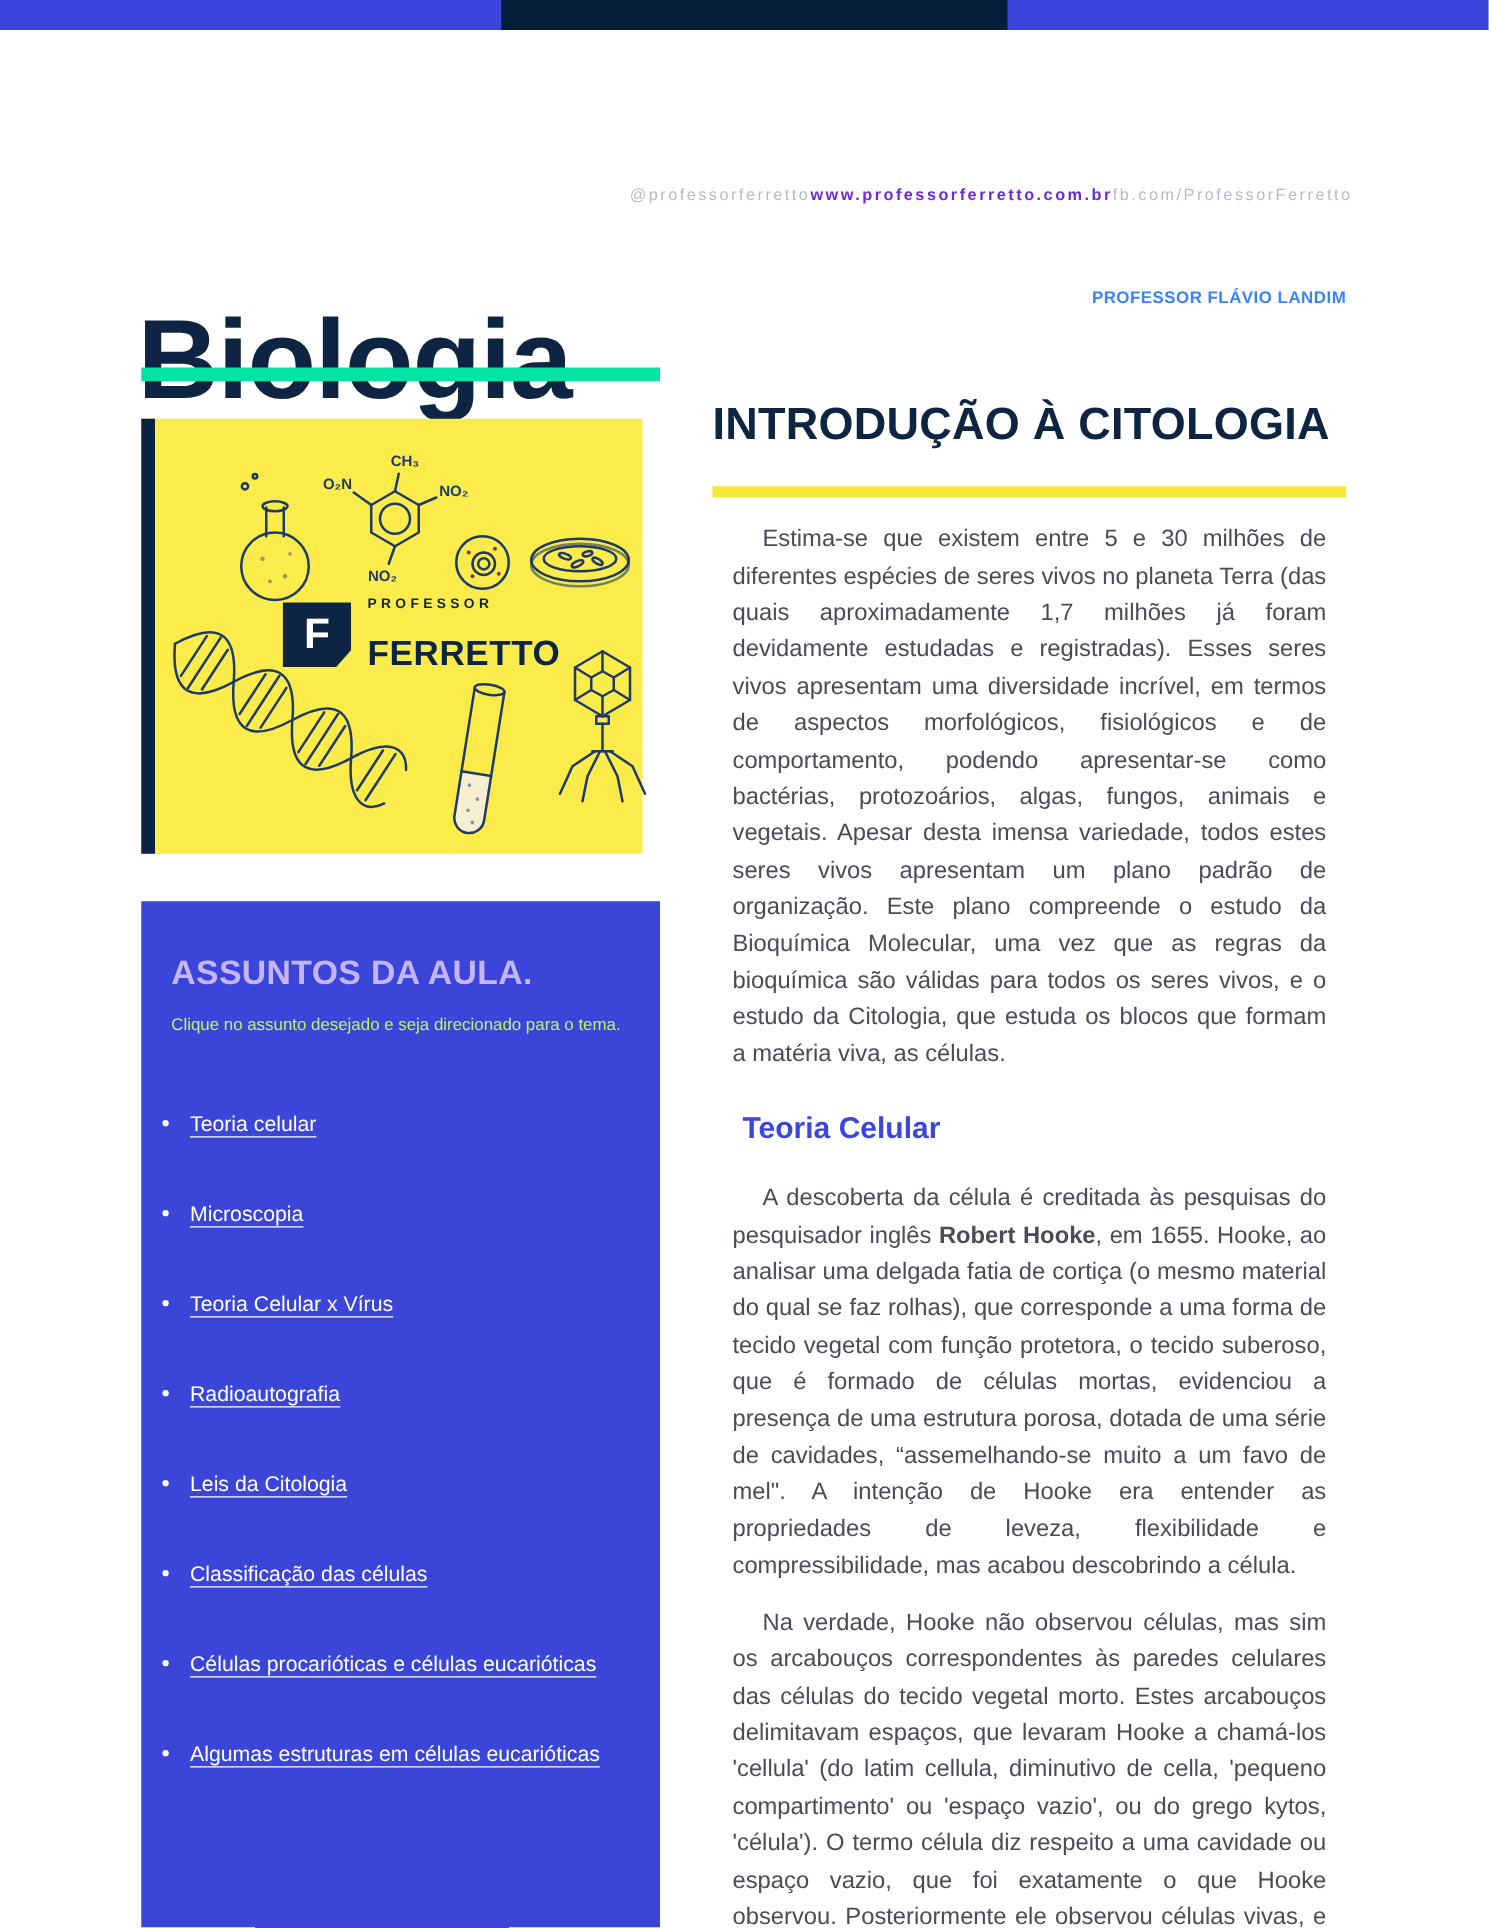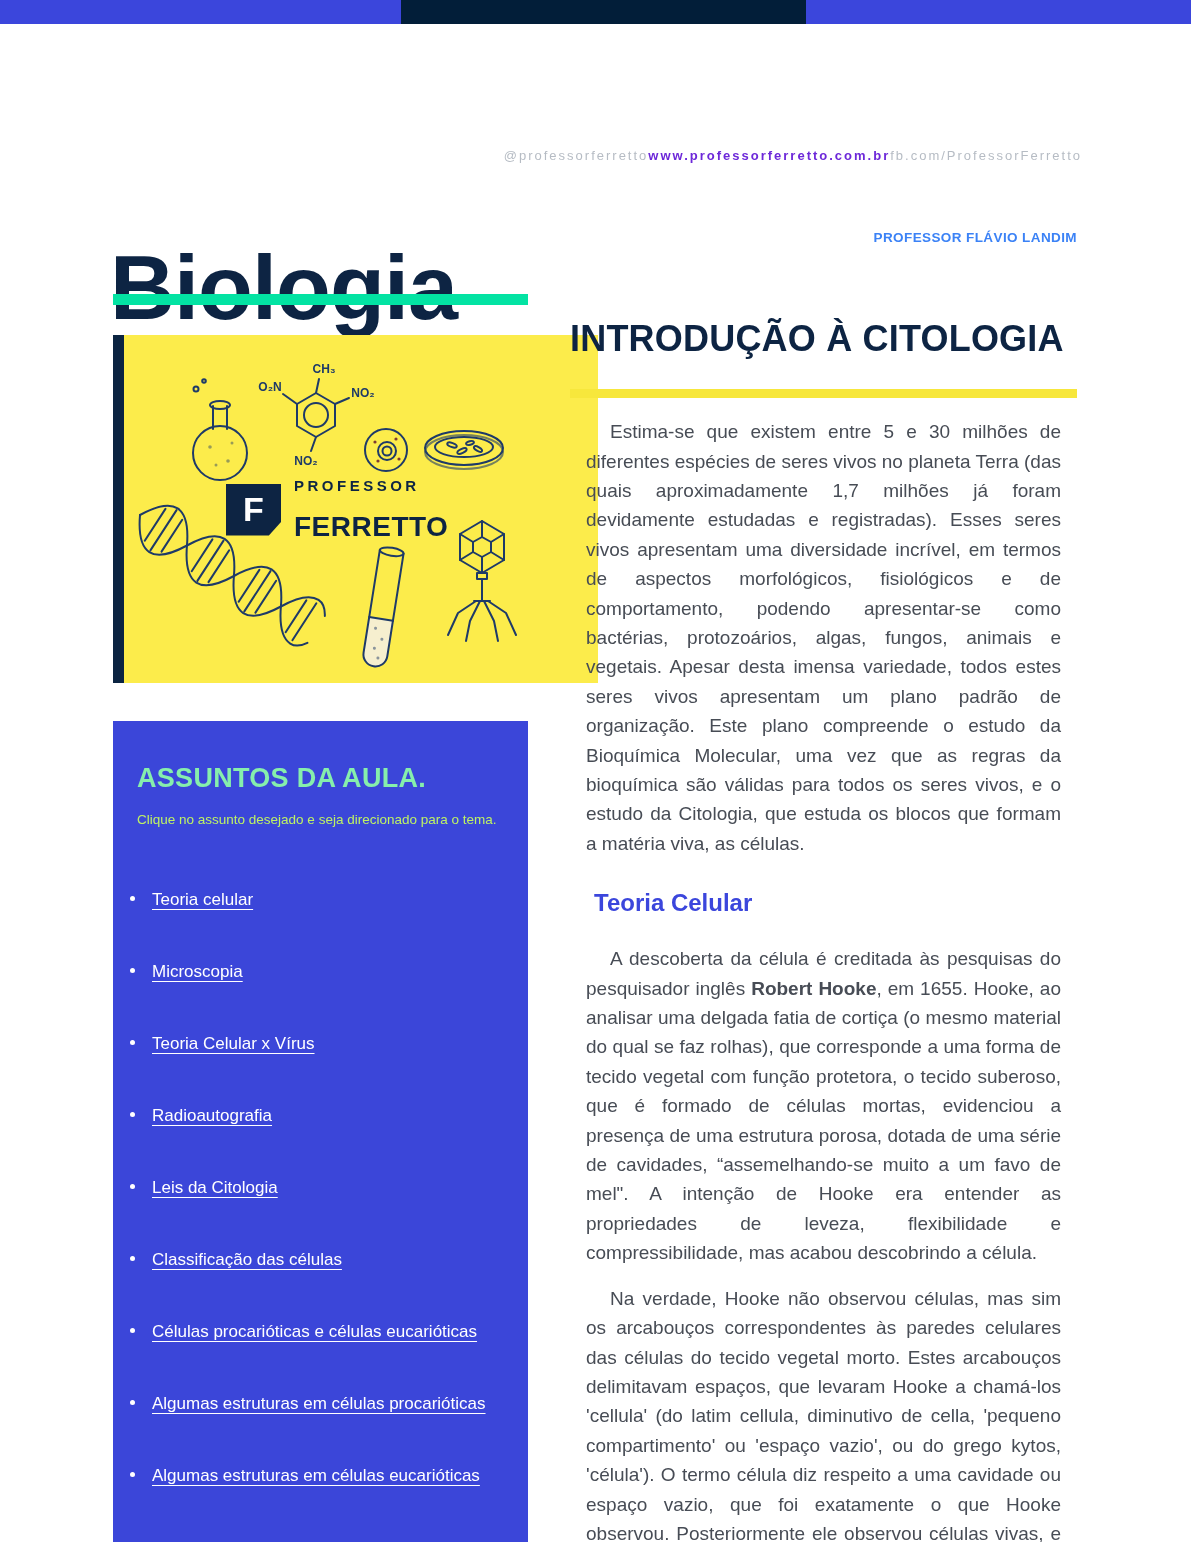--- a/index.html
+++ b/index.html
@@ -41,38 +41,38 @@
   .article p{
     margin:16px;font-size:19px;line-height:29.4px;text-align:justify;text-indent:24px;
     hyphens:auto;-webkit-hyphens:auto;
   }
   .article p.first{margin-top:19px;}
   .section-heading{
     margin:31px 0 27px 24px;font-size:24px;font-weight:bold;color:#3b46dc;
   }
 
   
-  .cover{position:absolute;left:113px;top:335px;width:485px;height:348px;background:#fcec4b;}
+  .cover{position:absolute;left:113px;top:335px;width:401px;height:348px;background:#fcec4b;}
   .cover-strip{position:absolute;left:0;top:0;width:11px;height:348px;background:#0b2441;}
   .cover svg{position:absolute;left:11px;top:0;}
   .brand{position:absolute;left:113px;top:143px;display:flex;align-items:center;gap:13px;}
   .brand-f{
     width:55px;height:52px;background:#0d2443;color:#ffffff;
     clip-path:polygon(0 0,100% 0,100% 74%,78% 100%,0 100%);
     display:flex;align-items:center;justify-content:center;
     font-size:34px;font-weight:bold;
   }
   .brand-text{display:flex;flex-direction:column;line-height:1;}
-  .brand-top{font-size:15px;font-weight:bold;letter-spacing:3.5px;color:#0d2443;margin-bottom:20px;}
+  .brand-top{font-size:11px;font-weight:bold;letter-spacing:3.5px;color:#0d2443;margin-bottom:20px;}
   .brand-name{font-size:28px;font-weight:bold;letter-spacing:.5px;color:#0d2443;text-align:center;}
 
   
   .sidebar{position:absolute;left:113px;top:721px;width:415px;height:821px;background:#3b46d9;color:#fff;}
   .sidebar-heading{
-    margin:40px 24px 0 24px;font-size:27px;font-weight:bold;color:#86efac;
+    margin:40px 24px 0 24px;font-size:27px;font-weight:bold;color:#c4b5fd;
     letter-spacing:.3px;line-height:34px;
   }
   .sidebar-sub{margin:16px 24px 0 24px;font-size:13.5px;color:#bef264;line-height:17px;}
   .topic-list{list-style:none;margin:60px 0 0 0;padding:0 14px 0 0;}
   .topic-list li{
     position:relative;padding-left:39px;margin-bottom:48px;
     font-size:17px;line-height:24px;
   }
   .topic-list .dot{
     position:absolute;left:17px;top:8px;width:5px;height:5px;border-radius:50%;background:#ffffff;
@@ -214,21 +214,20 @@
   <h2 class="sidebar-heading">ASSUNTOS DA AULA.</h2>
   <p class="sidebar-sub">Clique no assunto desejado e seja direcionado para o tema.</p>
   <ul class="topic-list">
     <li><span class="dot"></span><a>Teoria celular</a></li>
     <li><span class="dot"></span><a>Microscopia</a></li>
     <li><span class="dot"></span><a>Teoria Celular x Vírus</a></li>
     <li><span class="dot"></span><a>Radioautografia</a></li>
     <li><span class="dot"></span><a>Leis da Citologia</a></li>
     <li><span class="dot"></span><a>Classificação das células</a></li>
     <li><span class="dot"></span><a>Células procarióticas e células eucarióticas</a></li>
-    <li><span class="dot"></span><a>Algumas estruturas em células procarióticas</a></li>
     <li><span class="dot"></span><a>Algumas estruturas em células eucarióticas</a></li>
   </ul>
 </aside>
 
 <main class="article">
   <h2 class="article-title">INTRODUÇÃO À CITOLOGIA</h2>
   <div class="yellow-bar"></div>
   <p class="first"><span>Estima-se que existem entre 5 e 30 milhões de diferentes espécies de seres vivos no planeta Terra (das quais aproximadamente 1,7 milhões já foram devidamente estudadas e registradas). Esses seres vivos apresentam uma diversidade incrível, em termos de aspectos morfológicos, fisiológicos e de comportamento, podendo apresentar-se como bactérias, protozoários, algas, fungos, animais e vegetais. Apesar desta imensa variedade, todos estes seres vivos apresentam um plano padrão de organização. Este plano compreende o estudo da Bioquímica Molecular, uma vez que as regras da bioquímica são válidas para todos os seres vivos, e o estudo da Citologia, que estuda os blocos que formam a matéria viva, as células.</span></p>
   <h3 class="section-heading">Teoria Celular</h3>
   <p><span>A descoberta da célula é creditada às pesquisas do pesquisador inglês </span><span class="b">Robert Hooke</span><span>, em 1655. Hooke, ao analisar uma delgada fatia de cortiça (o mesmo material do qual se faz rolhas), que corresponde a uma forma de tecido vegetal com função protetora, o tecido suberoso, que é formado de células mortas, evidenciou a presença de uma estrutura porosa, dotada de uma série de cavidades, “assemelhando-se muito a um favo de mel". A intenção de Hooke era entender as propriedades de leveza, flexibilidade e compressibilidade, mas acabou descobrindo a célula.</span></p>

